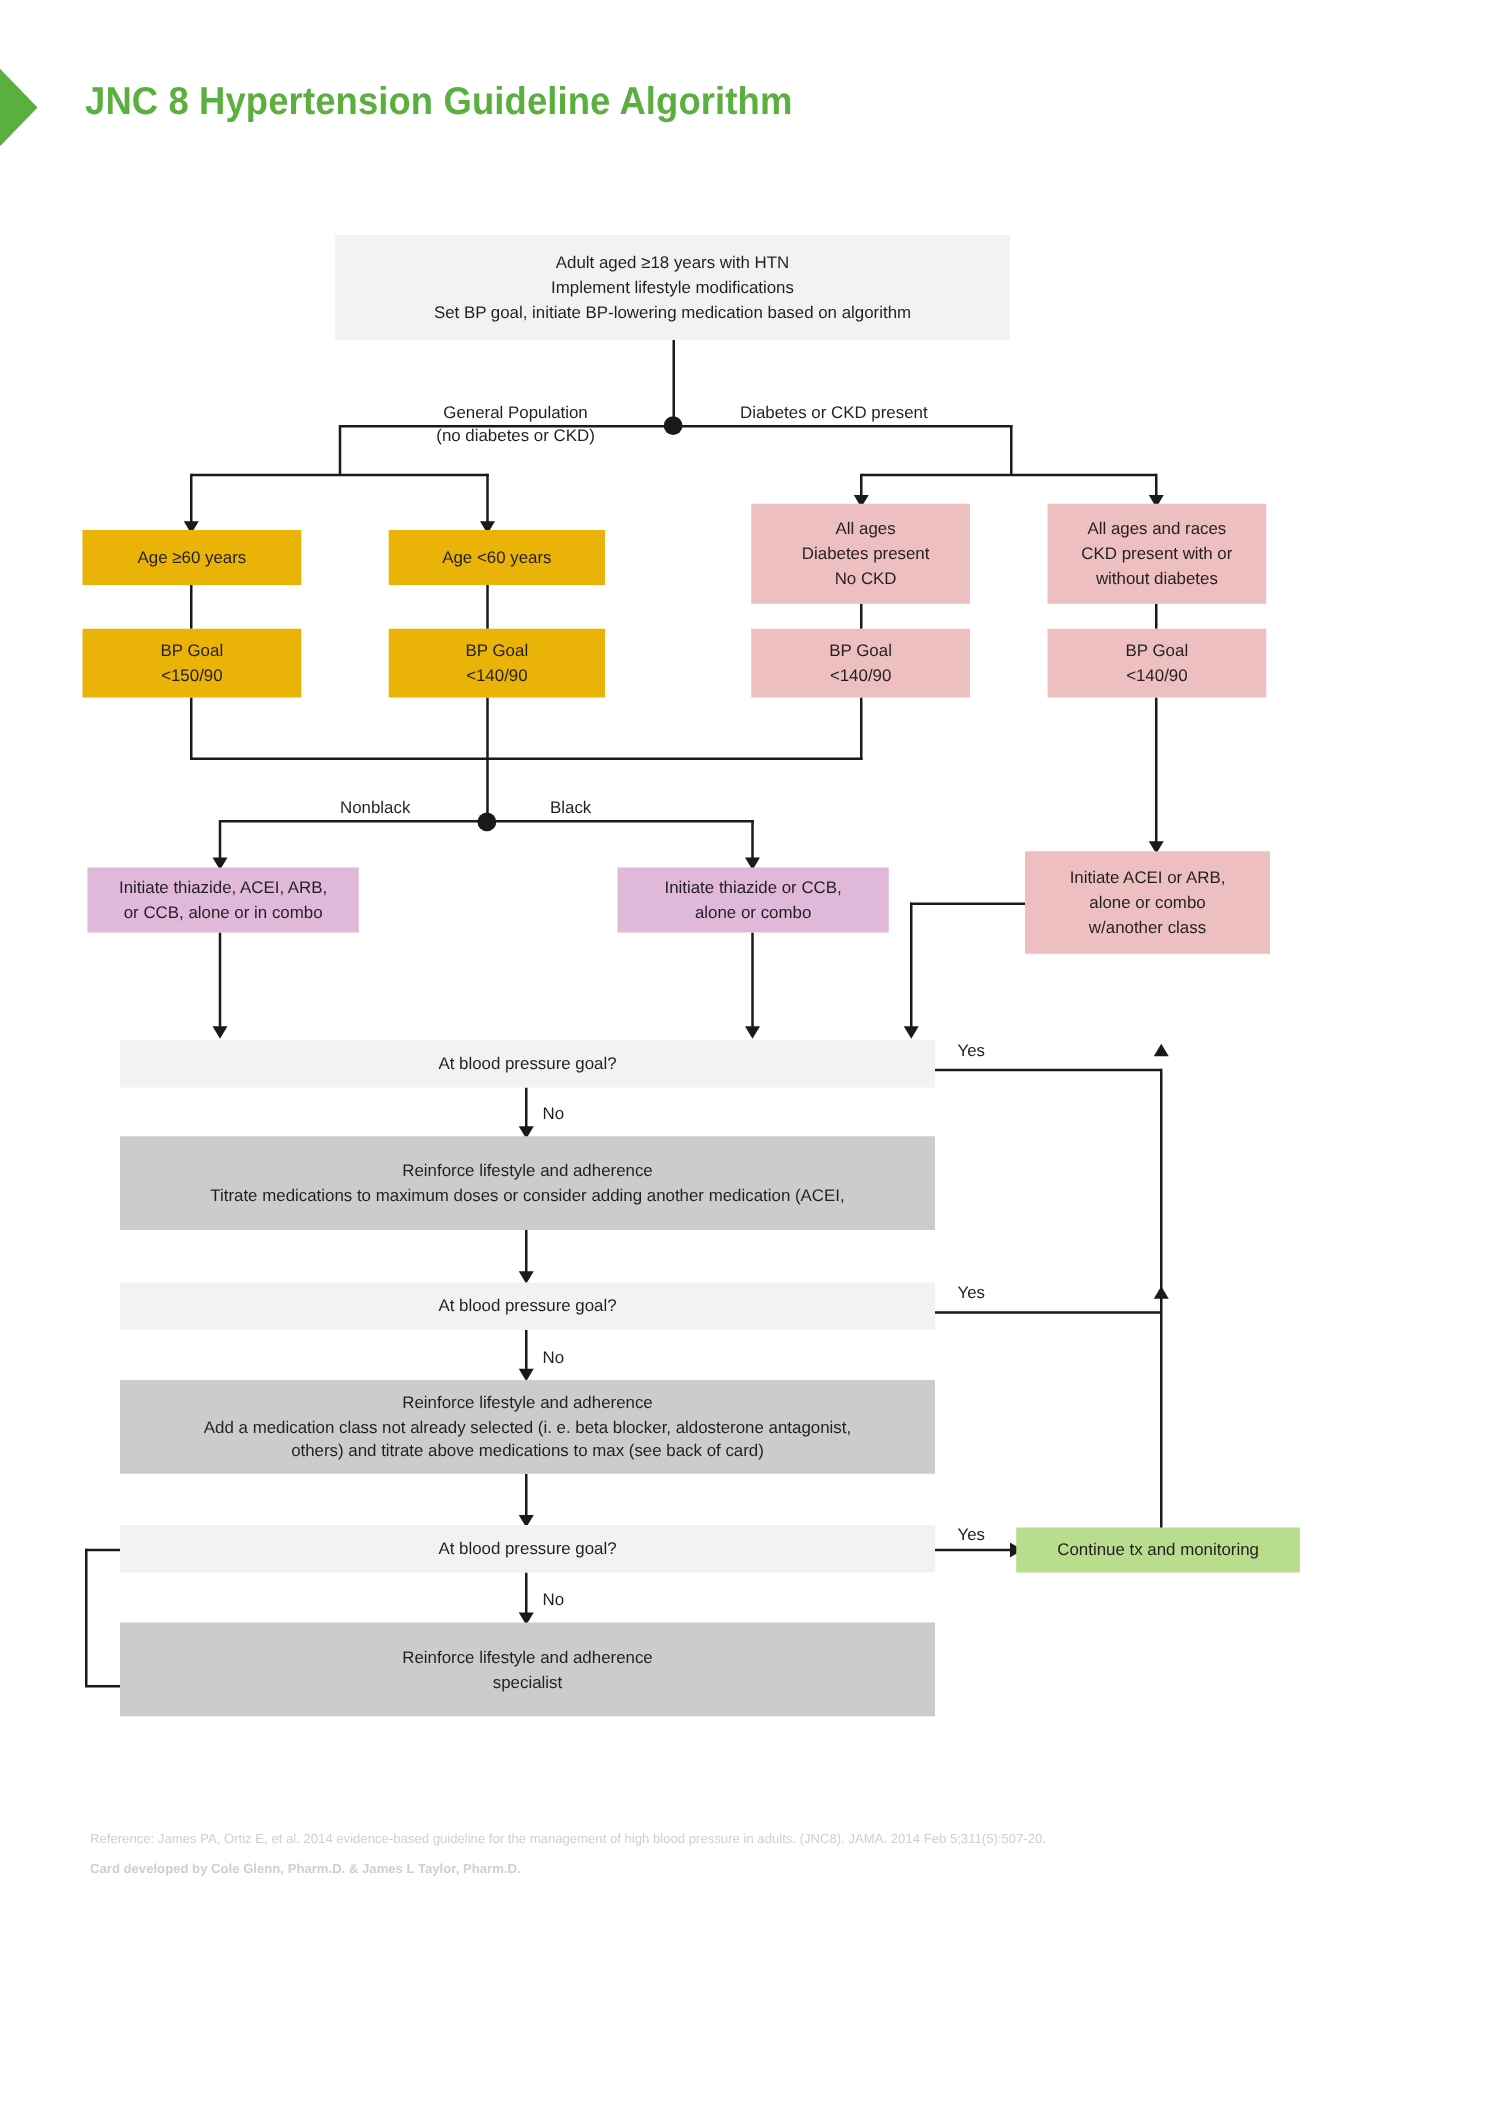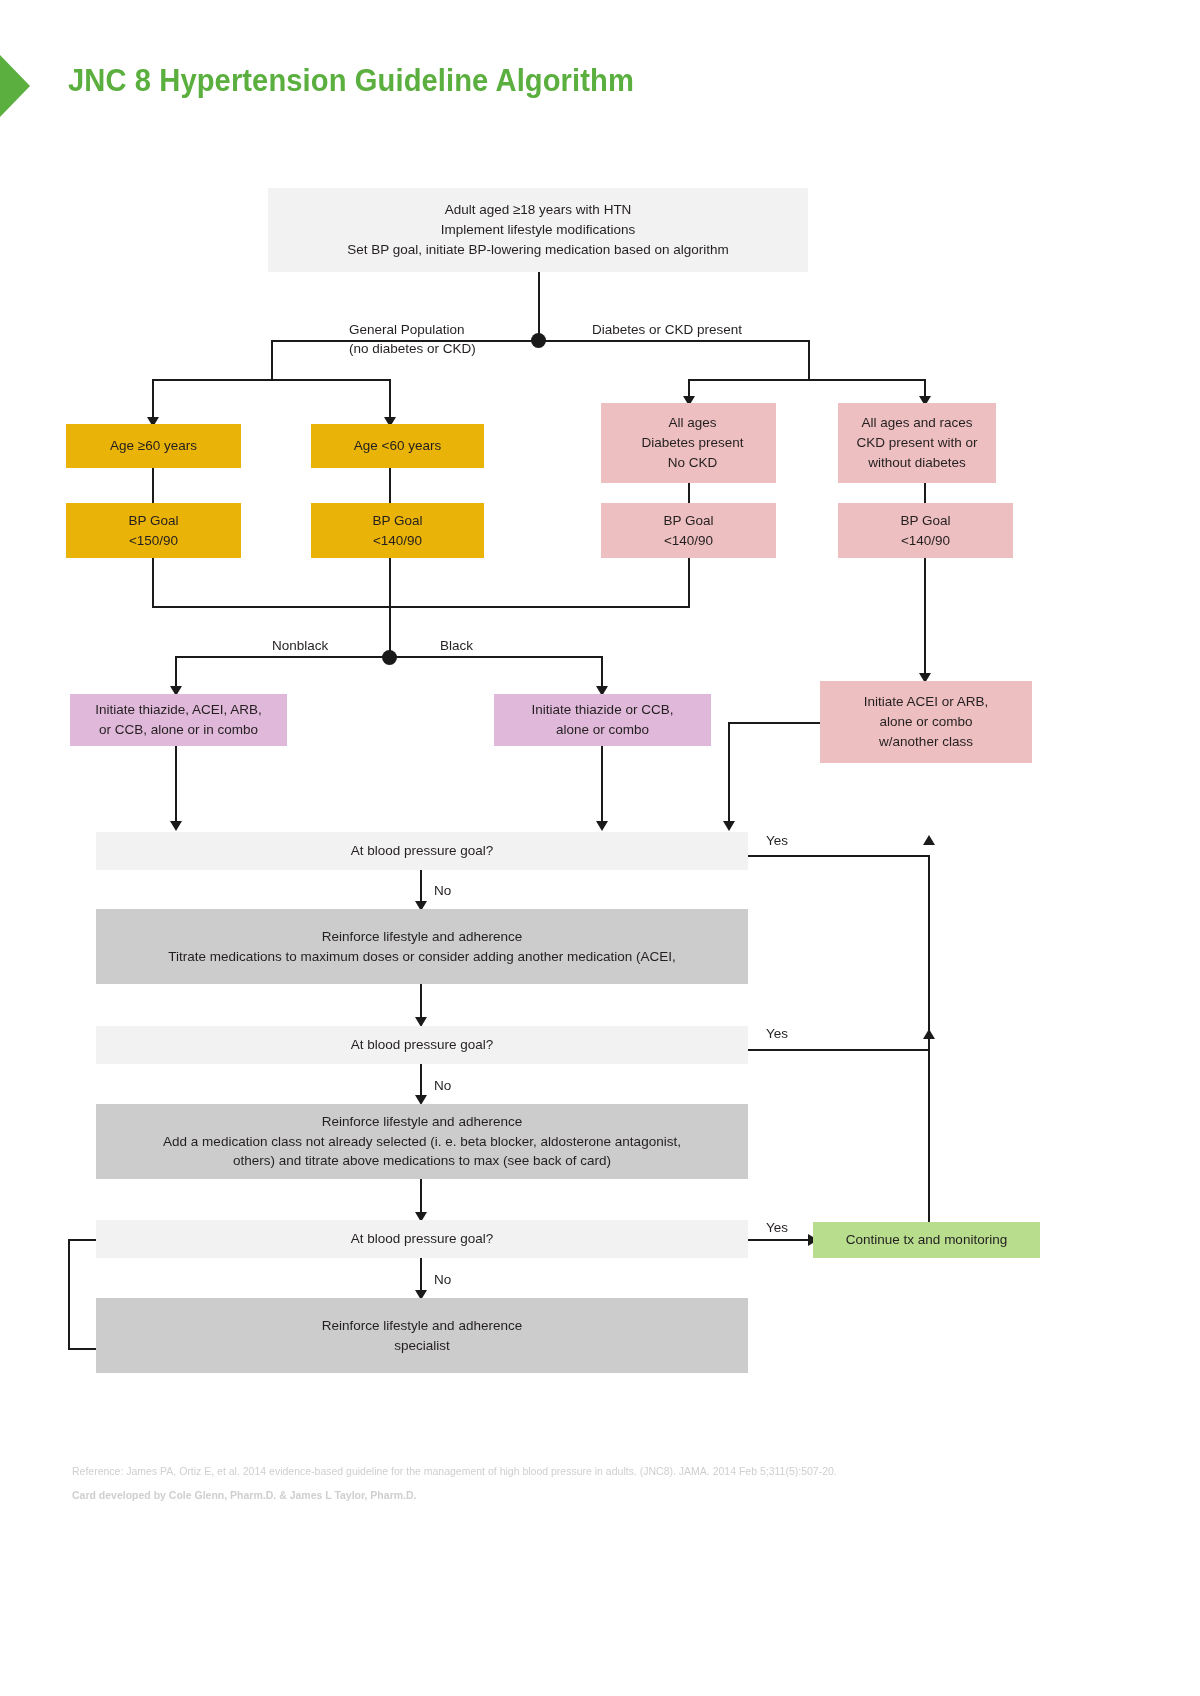--- a/index.html
+++ b/index.html
@@ -171,21 +171,21 @@
   <div class="ln h" style="left:68px; top:1239px; width:30px;"></div>
 
   <div class="node n-gray-lt" style="left:268px; top:188px; width:540px; height:84px;">
     <span>
       <span>Adult aged ≥18 years with HTN</span>
       <span>Implement lifestyle modifications</span>
       <span>Set BP goal, initiate BP-lowering medication based on algorithm</span>
     </span>
   </div>
 
-  <div class="lbl" style="left:334px; top:300px; text-align:left;">
+  <div class="lbl" style="left:334px; top:300px; text-align:center;">
     <span>General Population</span>
     <span>(no diabetes or CKD)</span>
   </div>
   <div class="lbl" style="left:592px; top:320px;">Diabetes or CKD present</div>
 
   <div class="node n-blue" style="left:66px; top:424px; width:175px; height:44px;">
     <span>Age  ≥60 years</span>
   </div>
 
   <div class="node n-blue" style="left:311px; top:424px; width:173px; height:44px;">
@@ -193,21 +193,21 @@
   </div>
 
   <div class="node n-pink" style="left:601px; top:403px; width:175px; height:80px;padding-left:16px;">
     <span>
       <span>All ages</span>
       <span>Diabetes present</span>
       <span>No CKD</span>
     </span>
   </div>
 
-  <div class="node n-pink" style="left:838px; top:403px; width:158px; height:80px;">
+  <div class="node n-pink" style="left:838px; top:403px; width:175px; height:80px;">
     <span>
       <span>All ages and races</span>
       <span>CKD present with or</span>
       <span>without diabetes</span>
     </span>
   </div>
 
   <div class="node n-blue" style="left:66px; top:503px; width:175px; height:55px;">
     <span>
       <span>BP Goal</span>
@@ -246,21 +246,21 @@
     </span>
   </div>
 
   <div class="node n-purple" style="left:494px; top:694px; width:217px; height:52px;">
     <span>
       <span>Initiate thiazide or CCB,</span>
       <span>alone or combo</span>
     </span>
   </div>
 
-  <div class="node n-pink" style="left:820px; top:681px; width:212px; height:82px;">
+  <div class="node n-pink" style="left:820px; top:681px; width:196px; height:82px;">
     <span>
       <span>Initiate ACEI or ARB,</span>
       <span>alone or combo</span>
       <span>w/another class</span>
     </span>
   </div>
 
   <div class="node n-gray-lt" style="left:96px; top:832px; width:652px; height:38px;">
     <span>At blood pressure goal?</span>
   </div>

